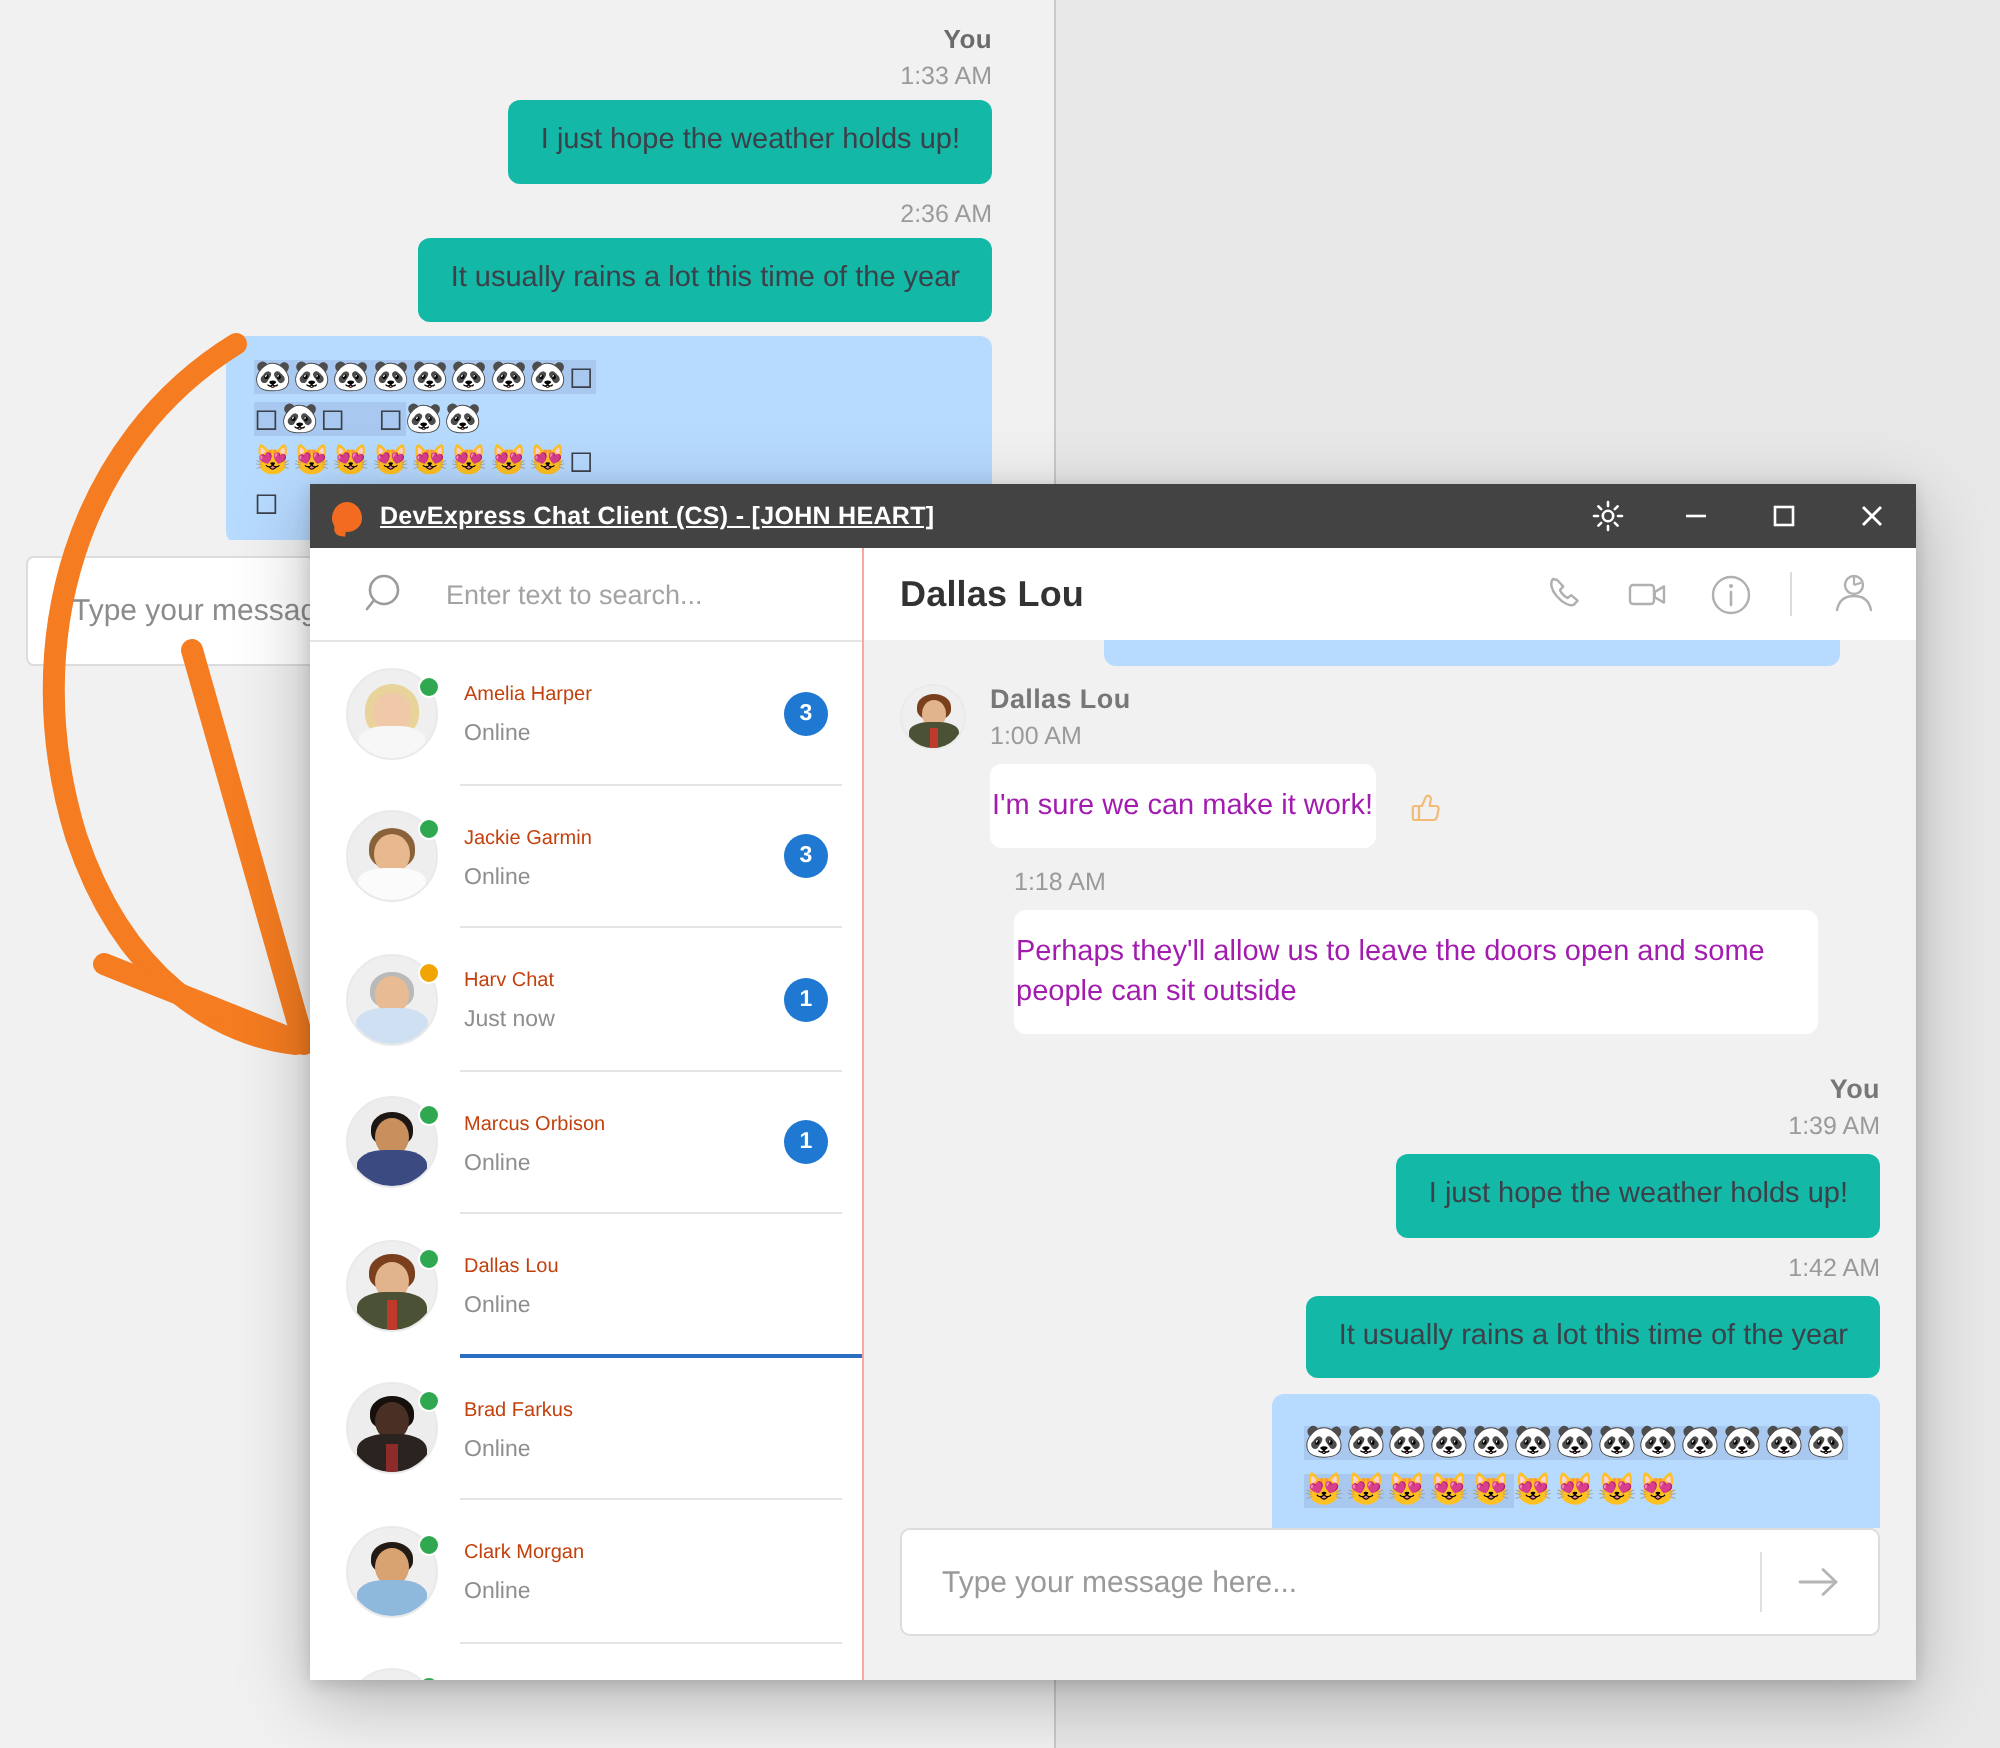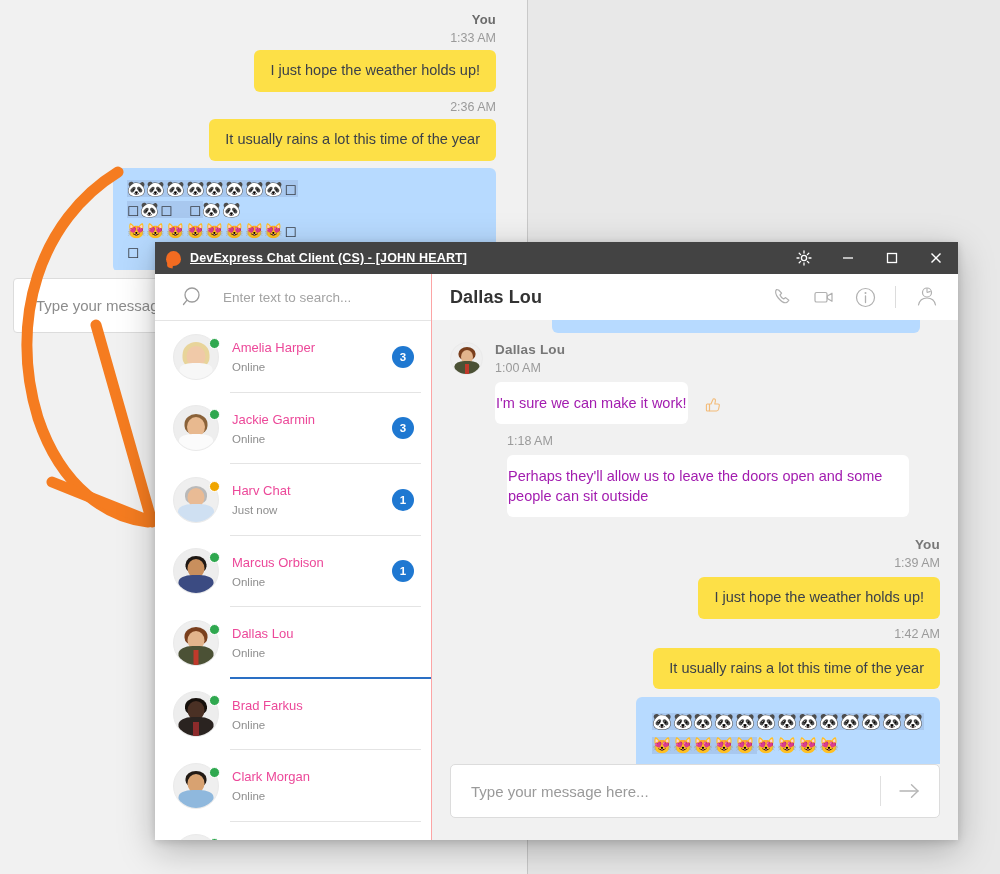--- a/index.html
+++ b/index.html
@@ -14,21 +14,21 @@
   #bg-window{
     position:absolute;left:0;top:0;width:527px;height:340px;
     background:#f1f1f1;border-right:1px solid #c9c9c9;border-bottom:1px solid #c9c9c9;
     overflow:hidden;
   }
   #bg-chat{position:absolute;left:0;top:0;right:0;height:270px;background:#f1f1f1;overflow:hidden;}
   .bg-row{position:absolute;right:31px;text-align:right;}
   .bg-sender{font-size:13px;font-weight:bold;color:#6b6b6b;letter-spacing:.2px;}
   .bg-time{font-size:12.5px;color:#9a9a9a;}
   .bubble-out{
-    display:inline-block;background:#fde047;border-radius:6px;
+    display:inline-block;background:#14b8a6;border-radius:6px;
     padding:11px 16px;font-size:14.5px;color:#3b4049;line-height:1.35;
     text-align:left;max-width:420px;
   }
   .bg-emoji-bubble{
     display:inline-block;background:#b7daff;border-radius:6px;
     padding:10px 14px;text-align:left;
   }
   .emoji-line{font-size:15px;line-height:21px;letter-spacing:1px;white-space:nowrap;color:#3b4049;}
   .sel{background:#a8c8ef;}
   #bg-input-wrap{
@@ -90,21 +90,21 @@
     background:#efefef;border:1px solid #eaeaea;box-sizing:border-box;
   }
   .avatar .head{position:absolute;left:50%;transform:translateX(-50%);border-radius:50%;}
   .avatar .body{position:absolute;left:50%;transform:translateX(-50%);border-radius:40% 40% 0 0;bottom:0;}
   .avatar .hair{position:absolute;left:50%;transform:translateX(-50%);border-radius:50% 50% 40% 40%;}
   .status-dot{
     position:absolute;right:-1px;top:4px;width:9px;height:9px;border-radius:50%;
     border:1.5px solid #fff;box-sizing:content-box;
   }
   .c-texts{flex:1 1 auto;min-width:0;}
-  .c-name{font-size:13px;color:#ec4899;line-height:20px;white-space:nowrap;overflow:hidden;}
+  .c-name{font-size:10px;color:#c2410c;line-height:20px;white-space:nowrap;overflow:hidden;}
   .c-sub{font-size:11.5px;color:#8e8e8e;line-height:16px;margin-top:1px;}
   .badge{
     width:22px;height:22px;border-radius:50%;background:#1f78d1;color:#fff;
     font-size:11.5px;font-weight:bold;display:flex;align-items:center;justify-content:center;
     margin-right:17px;flex:0 0 auto;
   }
 
   
   #right-pane{flex:1 1 auto;display:flex;flex-direction:column;background:#f1f1f1;min-width:0;}
   #chat-header{

